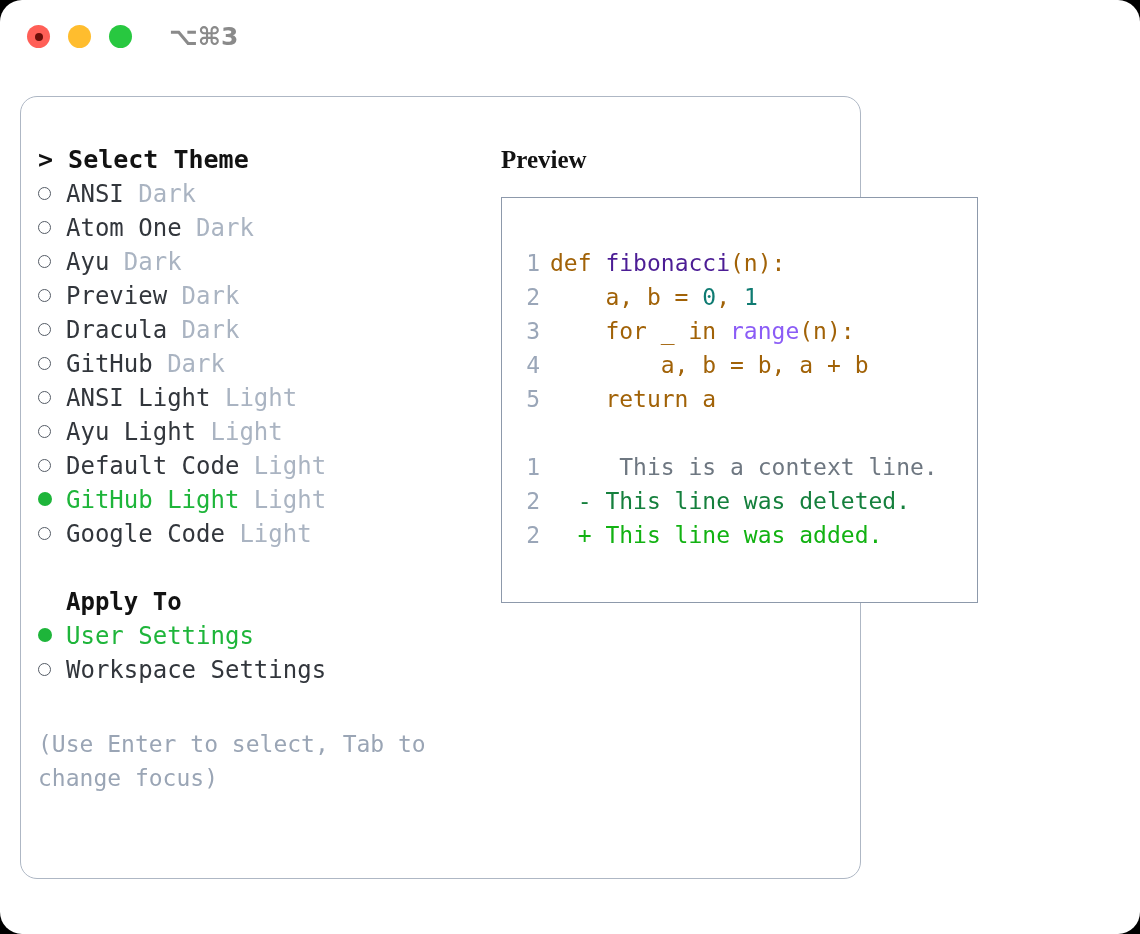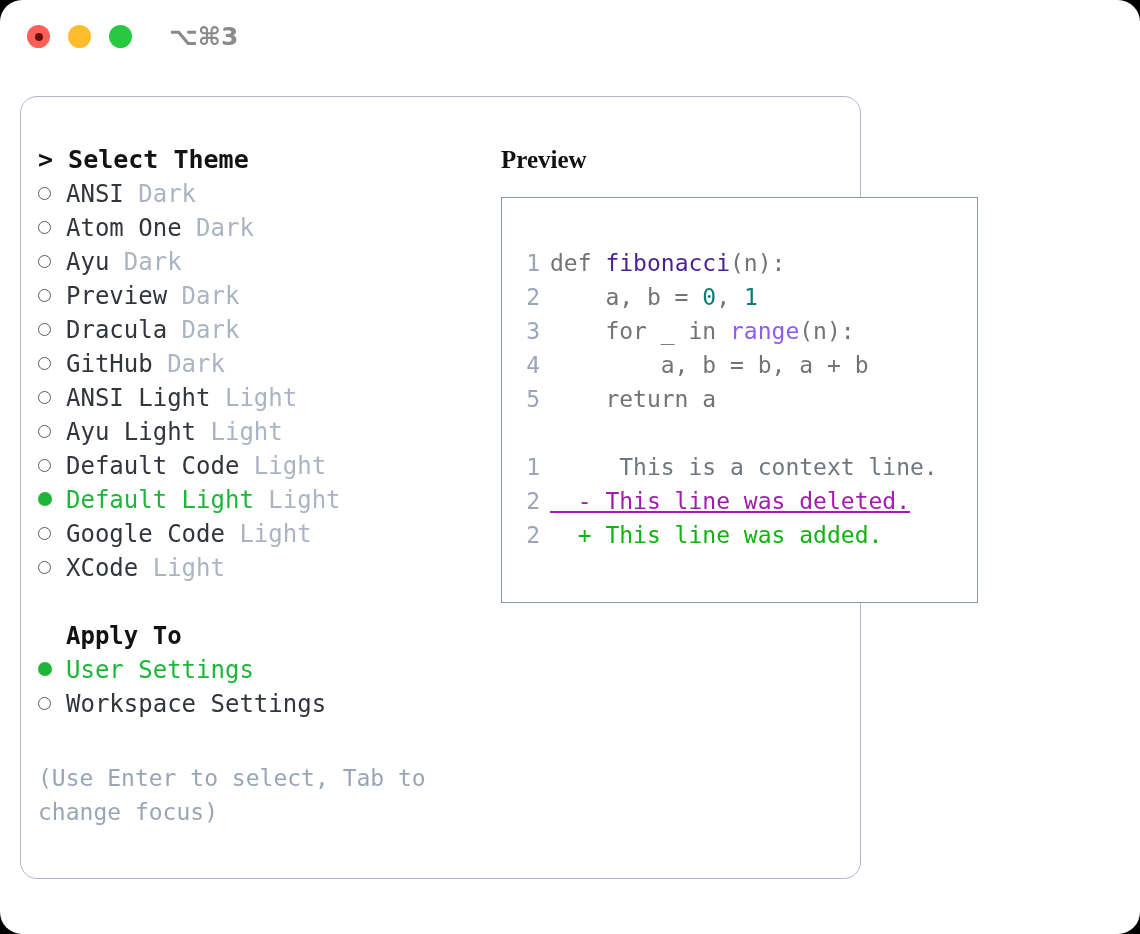--- a/index.html
+++ b/index.html
@@ -198,27 +198,27 @@
     font-size: 23px;
     white-space: pre;
   }
   .lineno {
     display: inline-block;
     width: 26px;
     text-align: right;
     color: #9aa6b8;
     margin-right: 10px;
   }
-  .tok-plain { color: #737373; }
+  .tok-plain { color: #a16207; }
   .tok-func  { color: #4c1d95; }
   .tok-num   { color: #0f7b72; }
   .tok-call  { color: #8b5cf6; }
   .diff-gap  { height: 34px; }
   .diff-ctx  { color: #6e7781; }
-  .diff-del  { color: #a21caf; text-decoration: underline; }
+  .diff-del  { color: #15803d; }
   .diff-add  { color: #12b212; }
 </style>
 </head>
 <body>
 
 <div class="window">
 
   <div class="titlebar">
     <div class="lights">
       <div class="light red"></div>
@@ -235,23 +235,22 @@
       <div id="theme-rows">
           <div class="row"><span class="marker"><span class="dot-open"></span></span><span class="name">ANSI</span><span class="tag"> Dark</span></div>
           <div class="row"><span class="marker"><span class="dot-open"></span></span><span class="name">Atom One</span><span class="tag"> Dark</span></div>
           <div class="row"><span class="marker"><span class="dot-open"></span></span><span class="name">Ayu</span><span class="tag"> Dark</span></div>
           <div class="row"><span class="marker"><span class="dot-open"></span></span><span class="name">Preview</span><span class="tag"> Dark</span></div>
           <div class="row"><span class="marker"><span class="dot-open"></span></span><span class="name">Dracula</span><span class="tag"> Dark</span></div>
           <div class="row"><span class="marker"><span class="dot-open"></span></span><span class="name">GitHub</span><span class="tag"> Dark</span></div>
           <div class="row"><span class="marker"><span class="dot-open"></span></span><span class="name">ANSI Light</span><span class="tag"> Light</span></div>
           <div class="row"><span class="marker"><span class="dot-open"></span></span><span class="name">Ayu Light</span><span class="tag"> Light</span></div>
           <div class="row"><span class="marker"><span class="dot-open"></span></span><span class="name">Default Code</span><span class="tag"> Light</span></div>
-          <div class="row selected"><span class="marker"><span class="dot-filled"></span></span><span class="name">Default Light</span><span class="tag"> Light</span></div>
+          <div class="row selected"><span class="marker"><span class="dot-filled"></span></span><span class="name">GitHub Light</span><span class="tag"> Light</span></div>
           <div class="row"><span class="marker"><span class="dot-open"></span></span><span class="name">Google Code</span><span class="tag"> Light</span></div>
-          <div class="row"><span class="marker"><span class="dot-open"></span></span><span class="name">XCode</span><span class="tag"> Light</span></div>
         </div>
 
       <div class="spacer"></div>
 
       <div class="section-head">Apply To</div>
       <div id="apply-rows">
           <div class="row selected"><span class="marker"><span class="dot-filled"></span></span><span class="name">User Settings</span></div>
           <div class="row"><span class="marker"><span class="dot-open"></span></span><span class="name">Workspace Settings</span></div>
         </div>
 

